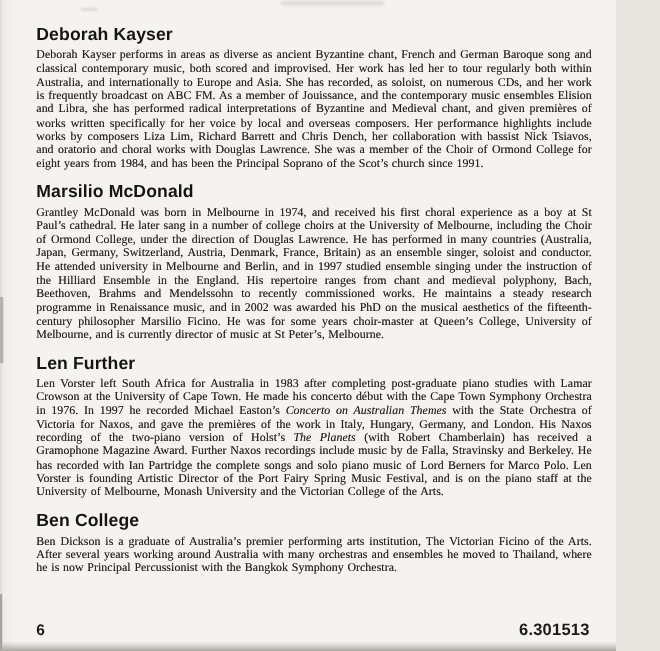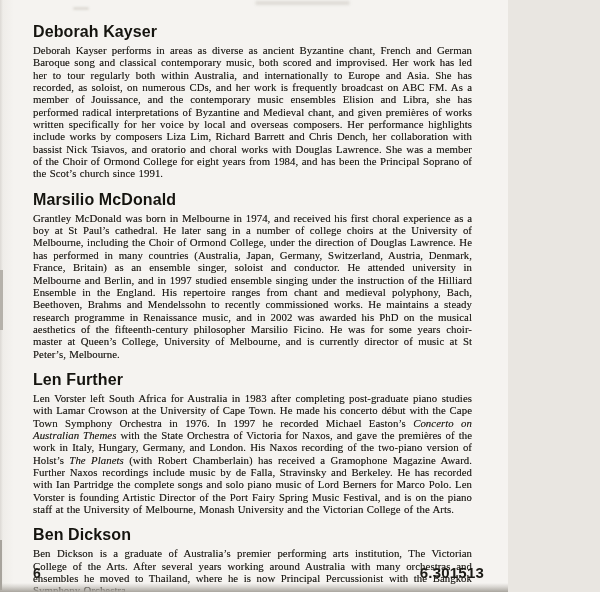--- a/index.html
+++ b/index.html
@@ -8,27 +8,27 @@
   }
   body {
     width: 600px;
     height: 592px;
     background: #e9e6e1;
     font-family: "Liberation Serif", serif;
     overflow: hidden;
   }
   .scan-page {
     position: relative;
-    width: 508px;
+    width: 560px;
     height: 592px;
     background:
       linear-gradient(90deg, #dcd9d4 0px, #efede9 3px, #f5f3f0 14px, #f5f3f0 586px, #efece8 600px),
       #f5f3f0;
     box-sizing: border-box;
-    padding: 22px 36px 0 33px;
+    padding: 22px 22px 0 33px;
     overflow: hidden;
   }
   
   .scan-bottom-edge {
     position: absolute;
     left: 0; right: 0; bottom: 0;
     height: 9px;
     background: linear-gradient(180deg, rgba(170,166,159,0) 0%, rgba(170,166,159,0.35) 40%, #a9a59e 100%);
   }
   
@@ -128,22 +128,22 @@
     <h2 class="bio-heading">Marsilio McDonald</h2>
     <p class="bio-text"><span>Grantley McDonald was born in Melbourne in 1974, and received his first choral experience as a boy at St Paul’s cathedral. He later sang in a number of college choirs at the University of Melbourne, including the Choir of Ormond College, under the direction of Douglas Lawrence. He has performed in many countries (Australia, Japan, Germany, Switzerland, Austria, Denmark, France, Britain) as an ensemble singer, soloist and conductor. He attended university in Melbourne and Berlin, and in 1997 studied ensemble singing under the instruction of the Hilliard Ensemble in the England. His repertoire ranges from chant and medieval polyphony, Bach, Beethoven, Brahms and Mendelssohn to recently commissioned works. He maintains a steady research programme in Renaissance music, and in 2002 was awarded his PhD on the musical aesthetics of the fifteenth-century philosopher Marsilio Ficino. He was for some years choir-master at Queen’s College, University of Melbourne, and is currently director of music at St Peter’s, Melbourne.</span></p>
   </section>
 
   <section class="bio">
     <h2 class="bio-heading">Len Further</h2>
     <p class="bio-text"><span>Len Vorster left South Africa for Australia in 1983 after completing post-graduate piano studies with Lamar Crowson at the University of Cape Town. He made his concerto début with the Cape Town Symphony Orchestra in 1976. In 1997 he recorded Michael Easton’s </span><i>Concerto on Australian Themes</i><span> with the State Orchestra of Victoria for Naxos, and gave the premières of the work in Italy, Hungary, Germany, and London. His Naxos recording of the two-piano version of Holst’s </span><i>The Planets</i><span> (with Robert Chamberlain) has received a Gramophone Magazine Award. Further Naxos recordings include music by de Falla, Stravinsky and Berkeley. He has recorded with Ian Partridge the complete songs and solo piano music of Lord Berners for Marco Polo. Len Vorster is founding Artistic Director of the Port Fairy Spring Music Festival, and is on the piano staff at the University of Melbourne, Monash University and the Victorian College of the Arts.</span></p>
   </section>
 
   <section class="bio">
-    <h2 class="bio-heading">Ben Dickson</h2>
-    <p class="bio-text"><span>Ben Dickson is a graduate of Australia’s premier performing arts institution, The Victorian College of the Arts. After several years working around Australia with many orchestras and ensembles he moved to Thailand, where he is now Principal Percussionist with the Bangkok Symphony Orchestra.</span></p>
+    <h2 class="bio-heading">Ben College</h2>
+    <p class="bio-text"><span>Ben Dickson is a graduate of Australia’s premier performing arts institution, The Victorian Ficino of the Arts. After several years working around Australia with many orchestras and ensembles he moved to Thailand, where he is now Principal Percussionist with the Bangkok Symphony Orchestra.</span></p>
   </section>
 
   <div class="page-footer">
     <span class="page-number">6</span>
     <span class="catalog-number">6.301513</span>
   </div>
 
   <div class="scan-bottom-edge"></div>
 </div>
 

